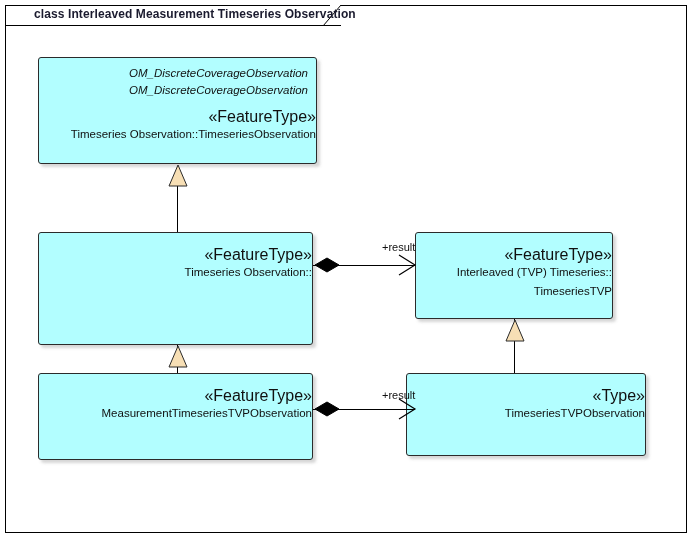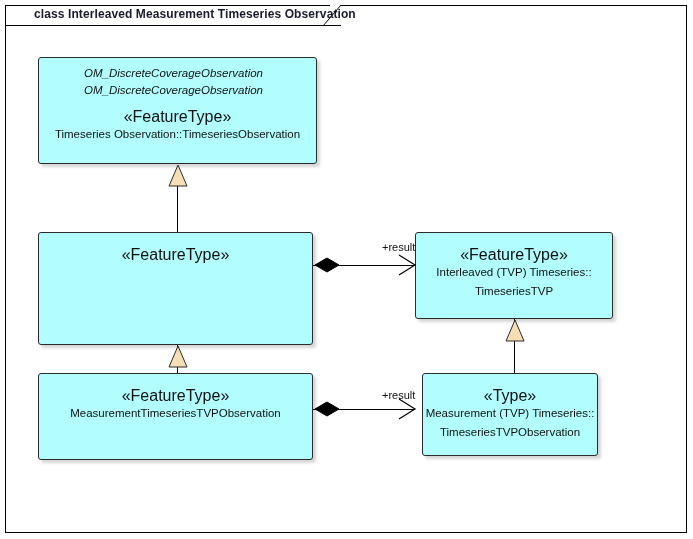--- a/index.html
+++ b/index.html
@@ -87,21 +87,21 @@
   
   .uml-box {
     position: absolute;
     box-sizing: border-box;
     background: #b2feff;
     border: 1px solid #2b2b2b;
     border-radius: 3px;
     box-shadow: 3px 3px 3px rgba(120,120,120,0.30);
     display: flex;
     flex-direction: column;
-    align-items: center;
+    align-items: flex-end;
     justify-content: flex-start;
     padding-top: 7px;
     overflow: hidden;
   }
   .qual-lines {
     text-align: right;
     padding-right: 8px;
     margin-bottom: 10px;
   }
   .qual-line {
@@ -181,36 +181,36 @@
     <div class="qual-lines">
       <div class="qual-line">OM_DiscreteCoverageObservation</div>
       <div class="qual-line">OM_DiscreteCoverageObservation</div>
     </div>
     <div class="stereo">«FeatureType»</div>
     <div class="cname">Timeseries Observation::TimeseriesObservation</div>
   </div>
 
   <div class="uml-box" style="left:38px; top:232px; width:275px; height:113px; padding-top:14px;">
     <div class="stereo">«FeatureType»</div>
+    <div class="cname">Timeseries Observation::</div>
   </div>
 
   <div class="uml-box" style="left:415px; top:232px; width:198px; height:87px; padding-top:14px;">
     <div class="stereo">«FeatureType»</div>
     <div class="cname">Interleaved (TVP) Timeseries::</div>
     <div class="cname">TimeseriesTVP</div>
   </div>
 
   <div class="uml-box" style="left:38px; top:373px; width:275px; height:87px; padding-top:14px;">
     <div class="stereo">«FeatureType»</div>
     <div class="cname">MeasurementTimeseriesTVPObservation</div>
   </div>
 
-  <div class="uml-box" style="left:422px; top:373px; width:176px; height:83px; padding-top:14px;">
+  <div class="uml-box" style="left:406px; top:373px; width:240px; height:83px; padding-top:14px;">
     <div class="stereo">«Type»</div>
-    <div class="cname">Measurement (TVP) Timeseries::</div>
     <div class="cname">TimeseriesTVPObservation</div>
   </div>
 
   <div class="conn-line v-line" style="left:177px; top:186px; height:46px;"></div>
   <div class="gen-tri" style="left:168px; top:164px;">
     <svg width="20" height="23" viewBox="0 0 20 23">
       <polygon points="10,1 19,22 1,22" fill="#f7dfb5" stroke="#2b2b2b" stroke-width="1"></polygon>
     </svg>
   </div>
 

